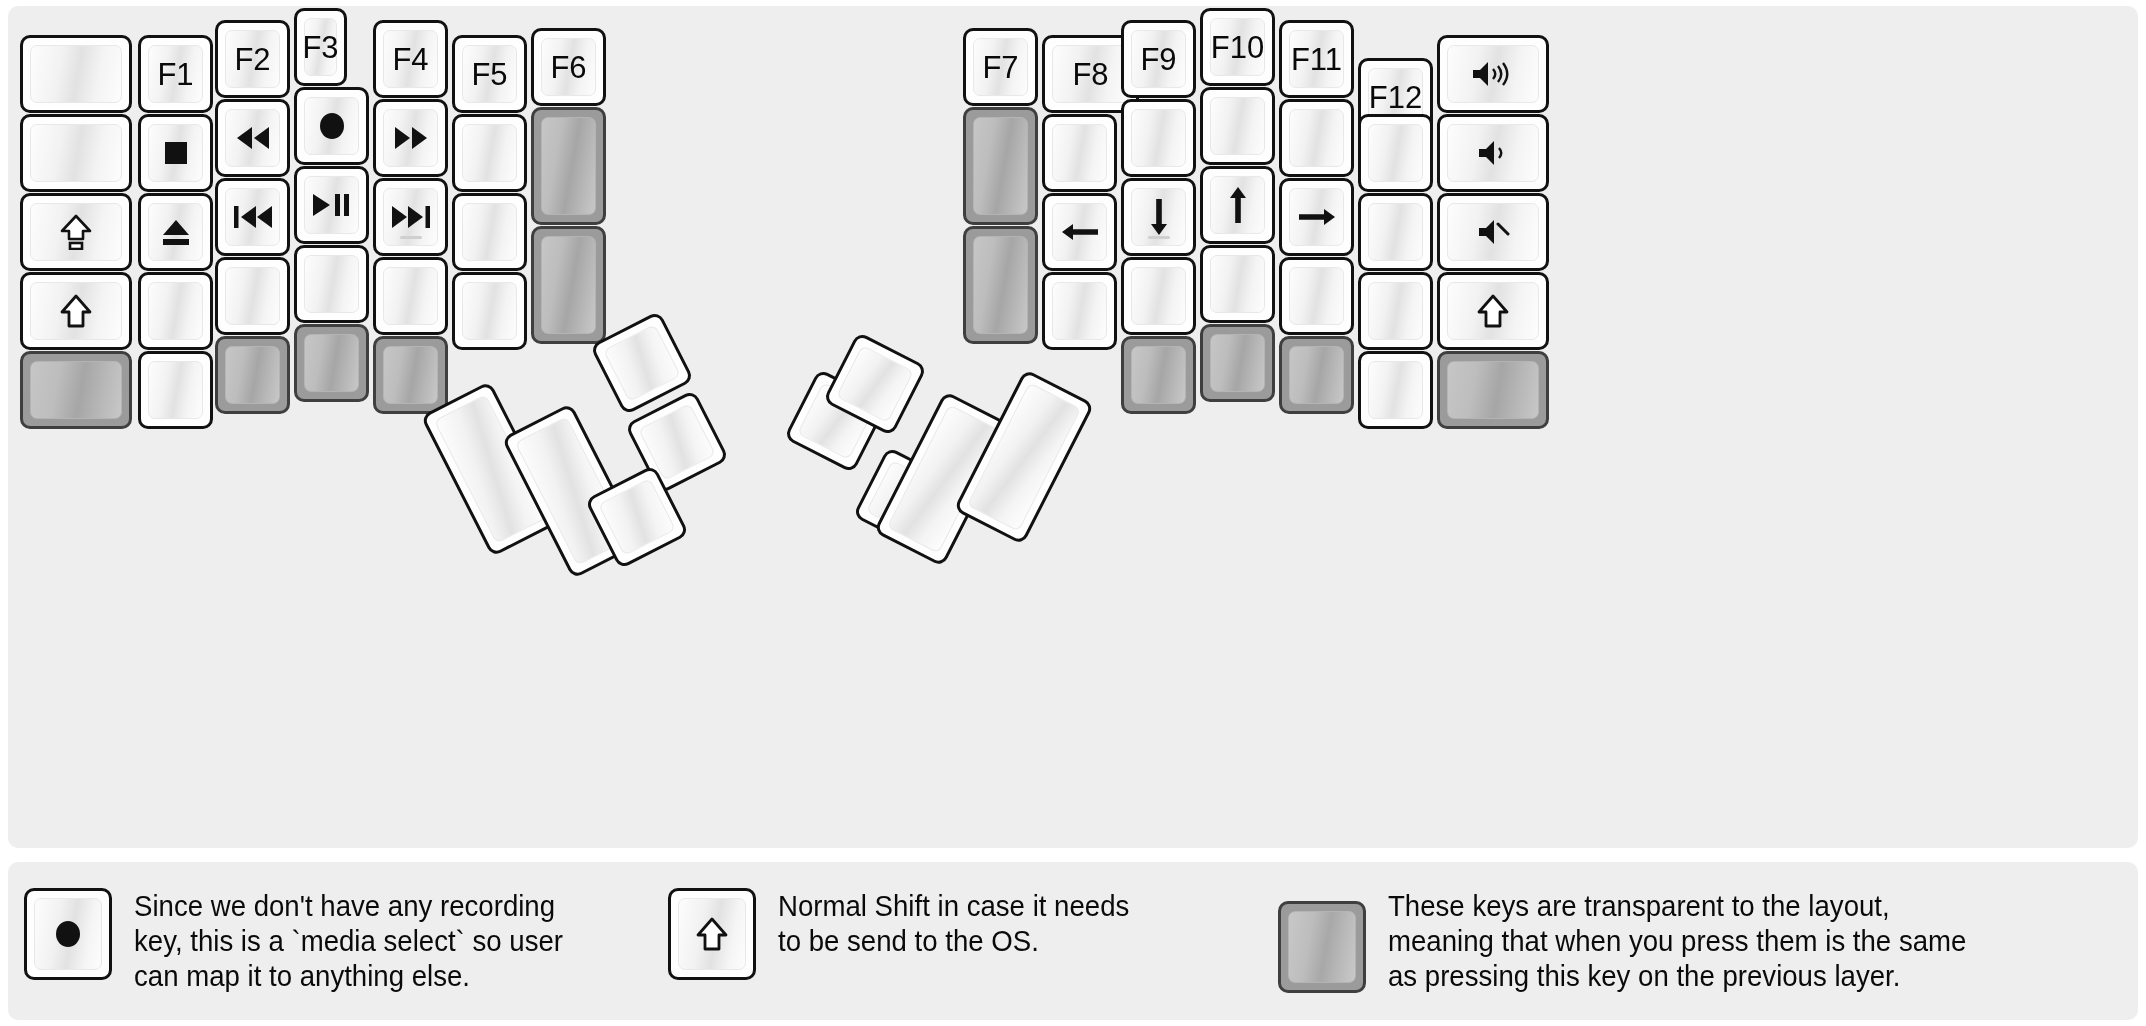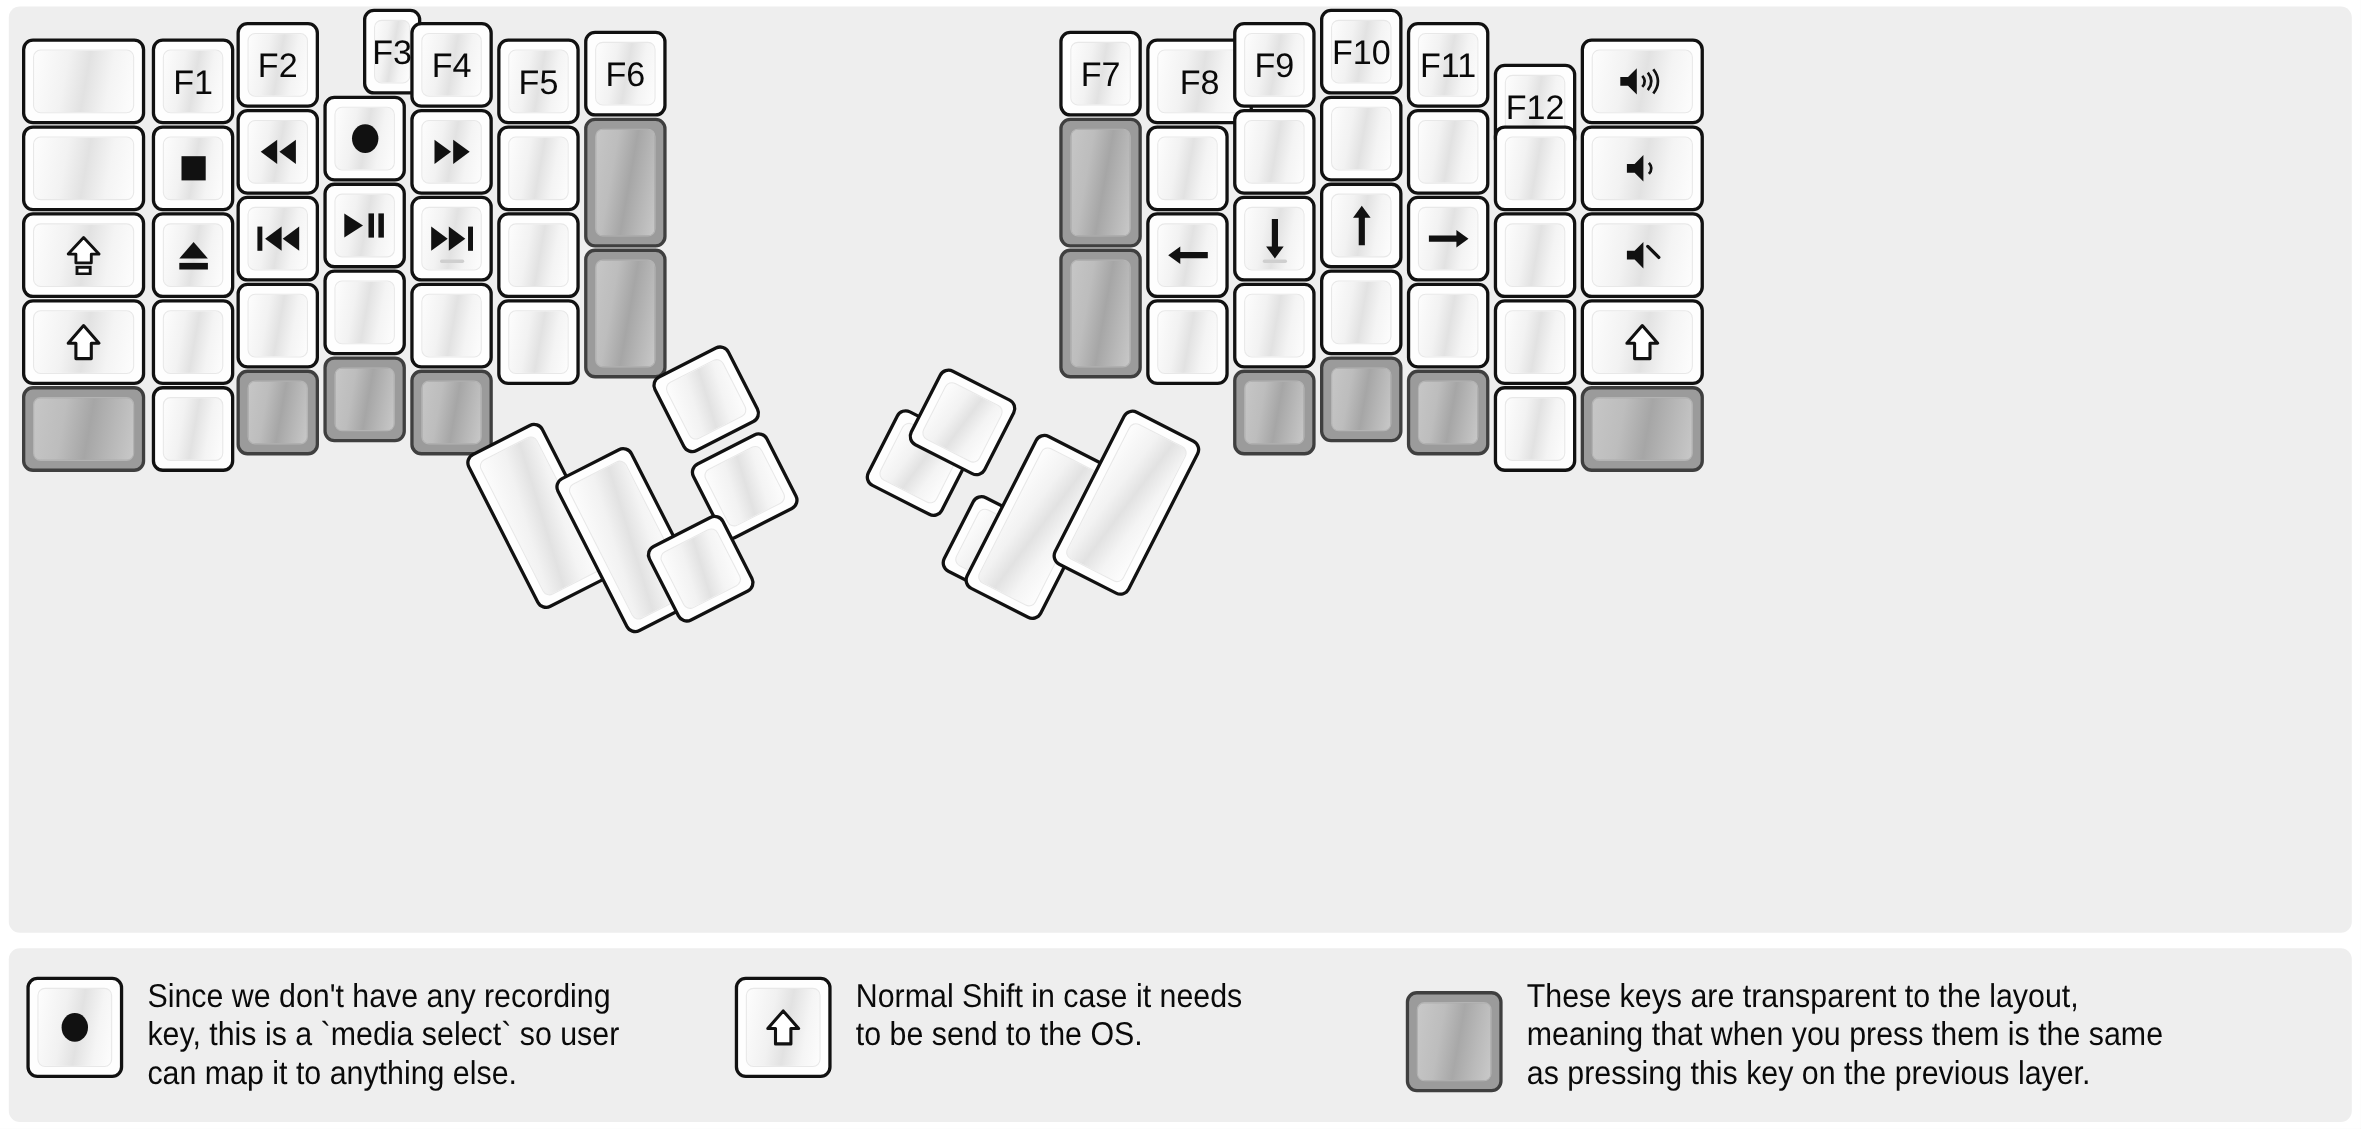--- a/index.html
+++ b/index.html
@@ -144,21 +144,21 @@
             </svg>
           </span>
         </div>
       </div>
       <div class="key" style="left: 215px; top: 257px; width: 75px; height: 78px;">
         <div class="top"></div>
       </div>
       <div class="key gray" style="left: 215px; top: 336px; width: 75px; height: 78px;">
         <div class="top"></div>
       </div>
-      <div class="key" style="left: 294px; top: 8px; width: 53px; height: 78px; margin-left: 36px;">
+      <div class="key" style="left: 294px; top: 8px; width: 53px; height: 78px;">
         <div class="top">
           <span class="lbl">F3</span>
         </div>
       </div>
       <div class="key" style="left: 294px; top: 87px; width: 75px; height: 78px;">
         <div class="top">
           <span class="glyph">
             <svg width="30" height="30" viewBox="0 0 30 30">
               <ellipse cx="15" cy="15" rx="12" ry="13" fill="#111"></ellipse>
             </svg>

